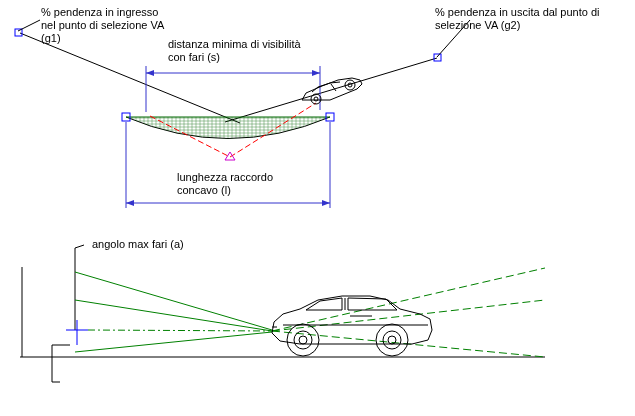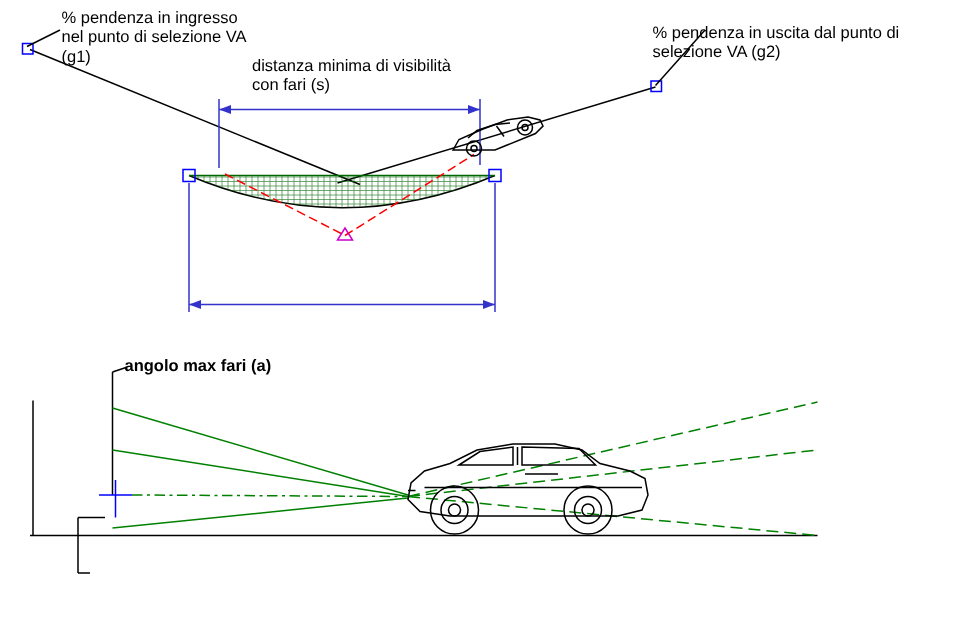--- a/index.html
+++ b/index.html
@@ -204,23 +204,25 @@
     </g>
 
     <line x1="75" y1="248" x2="84" y2="245" stroke="#000000" stroke-width="1"></line>
     <line x1="52" y1="382" x2="60" y2="382" stroke="#000000" stroke-width="1"></line>
   </svg>
 
   <div class="lbl" style="left:41px; top:6px;">% pendenza in ingresso
 nel punto di selezione VA
 (g1)</div>
 
-  <div class="lbl" style="left:435px; top:16px;">% pendenza in uscita dal punto di
+  <div class="lbl" style="left:435px; top:6px;">% pendenza in uscita dal punto di
 selezione VA (g2)</div>
 
   <div class="lbl" style="left:168px; top:38px;">distanza minima di visibilità
 con fari (s)</div>
 
-
-  <div class="lbl" style="left:83px; top:238px;font-weight:bold;">angolo max fari (a)</div>
+  <div class="lbl" style="left:177px; top:171px;">lunghezza raccordo
+concavo (l)</div>
+
+  <div class="lbl" style="left:92px; top:238px;">angolo max fari (a)</div>
 
 
 </div>
 
 </body></html>

